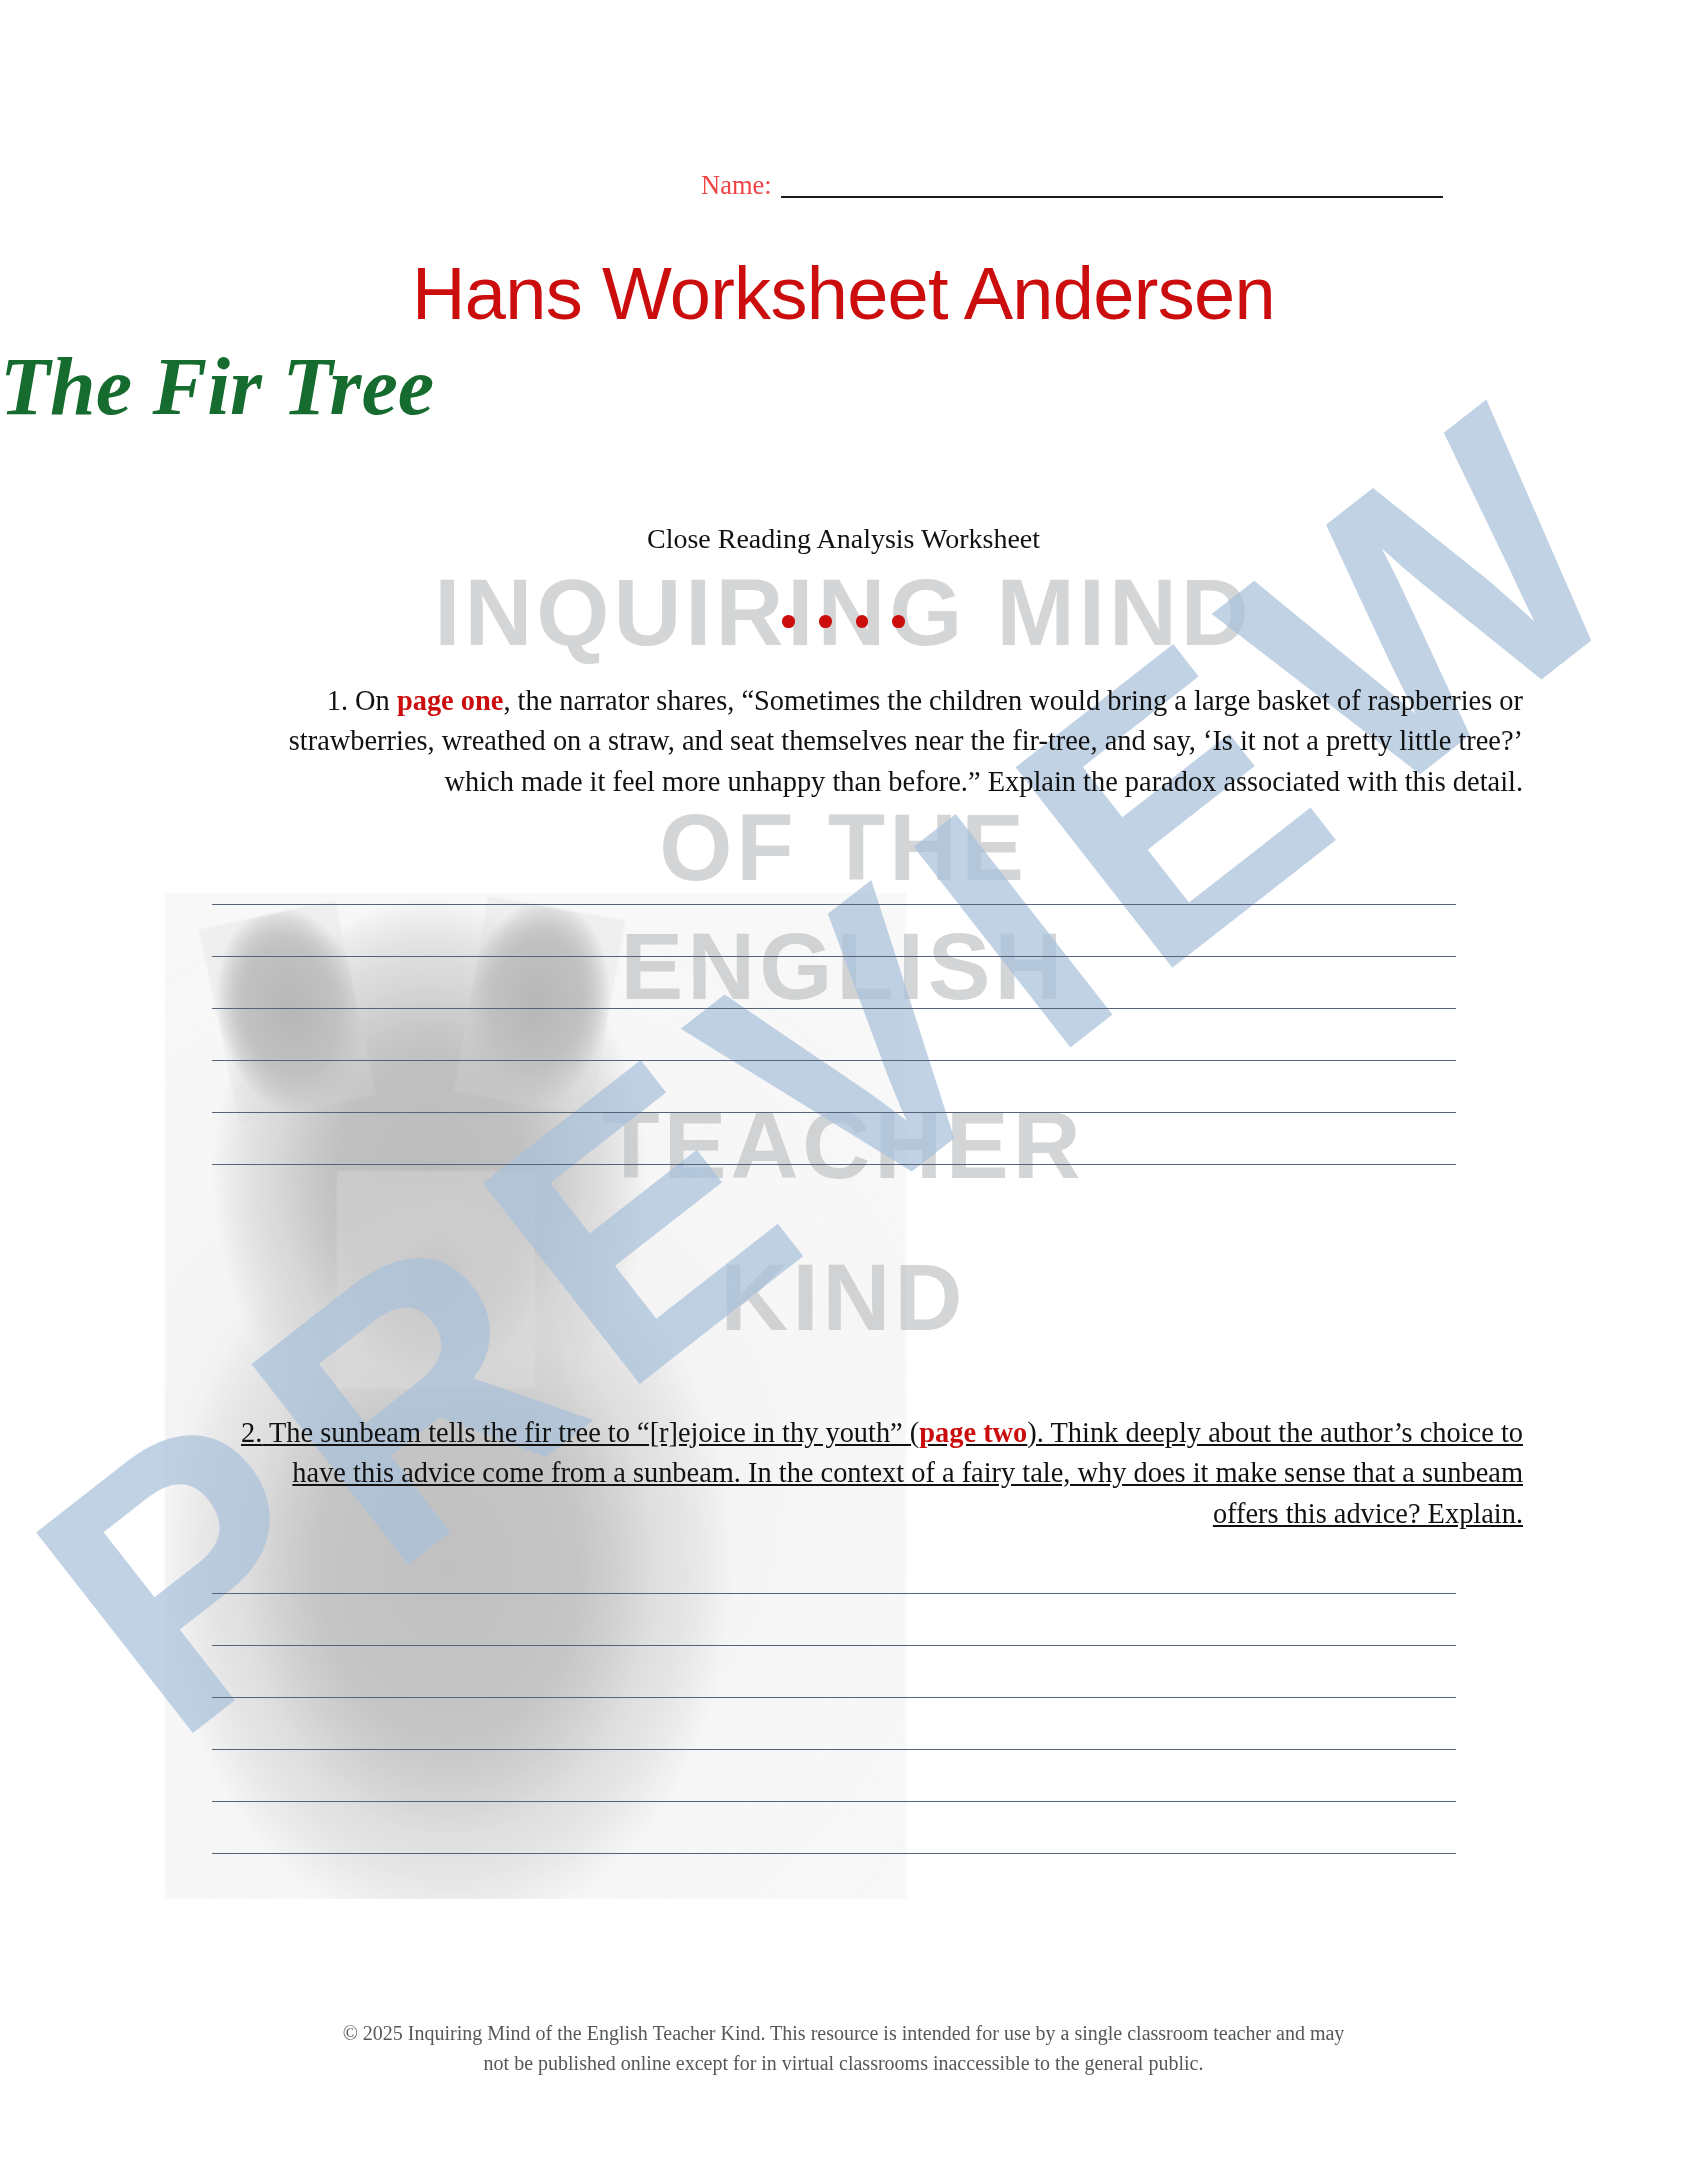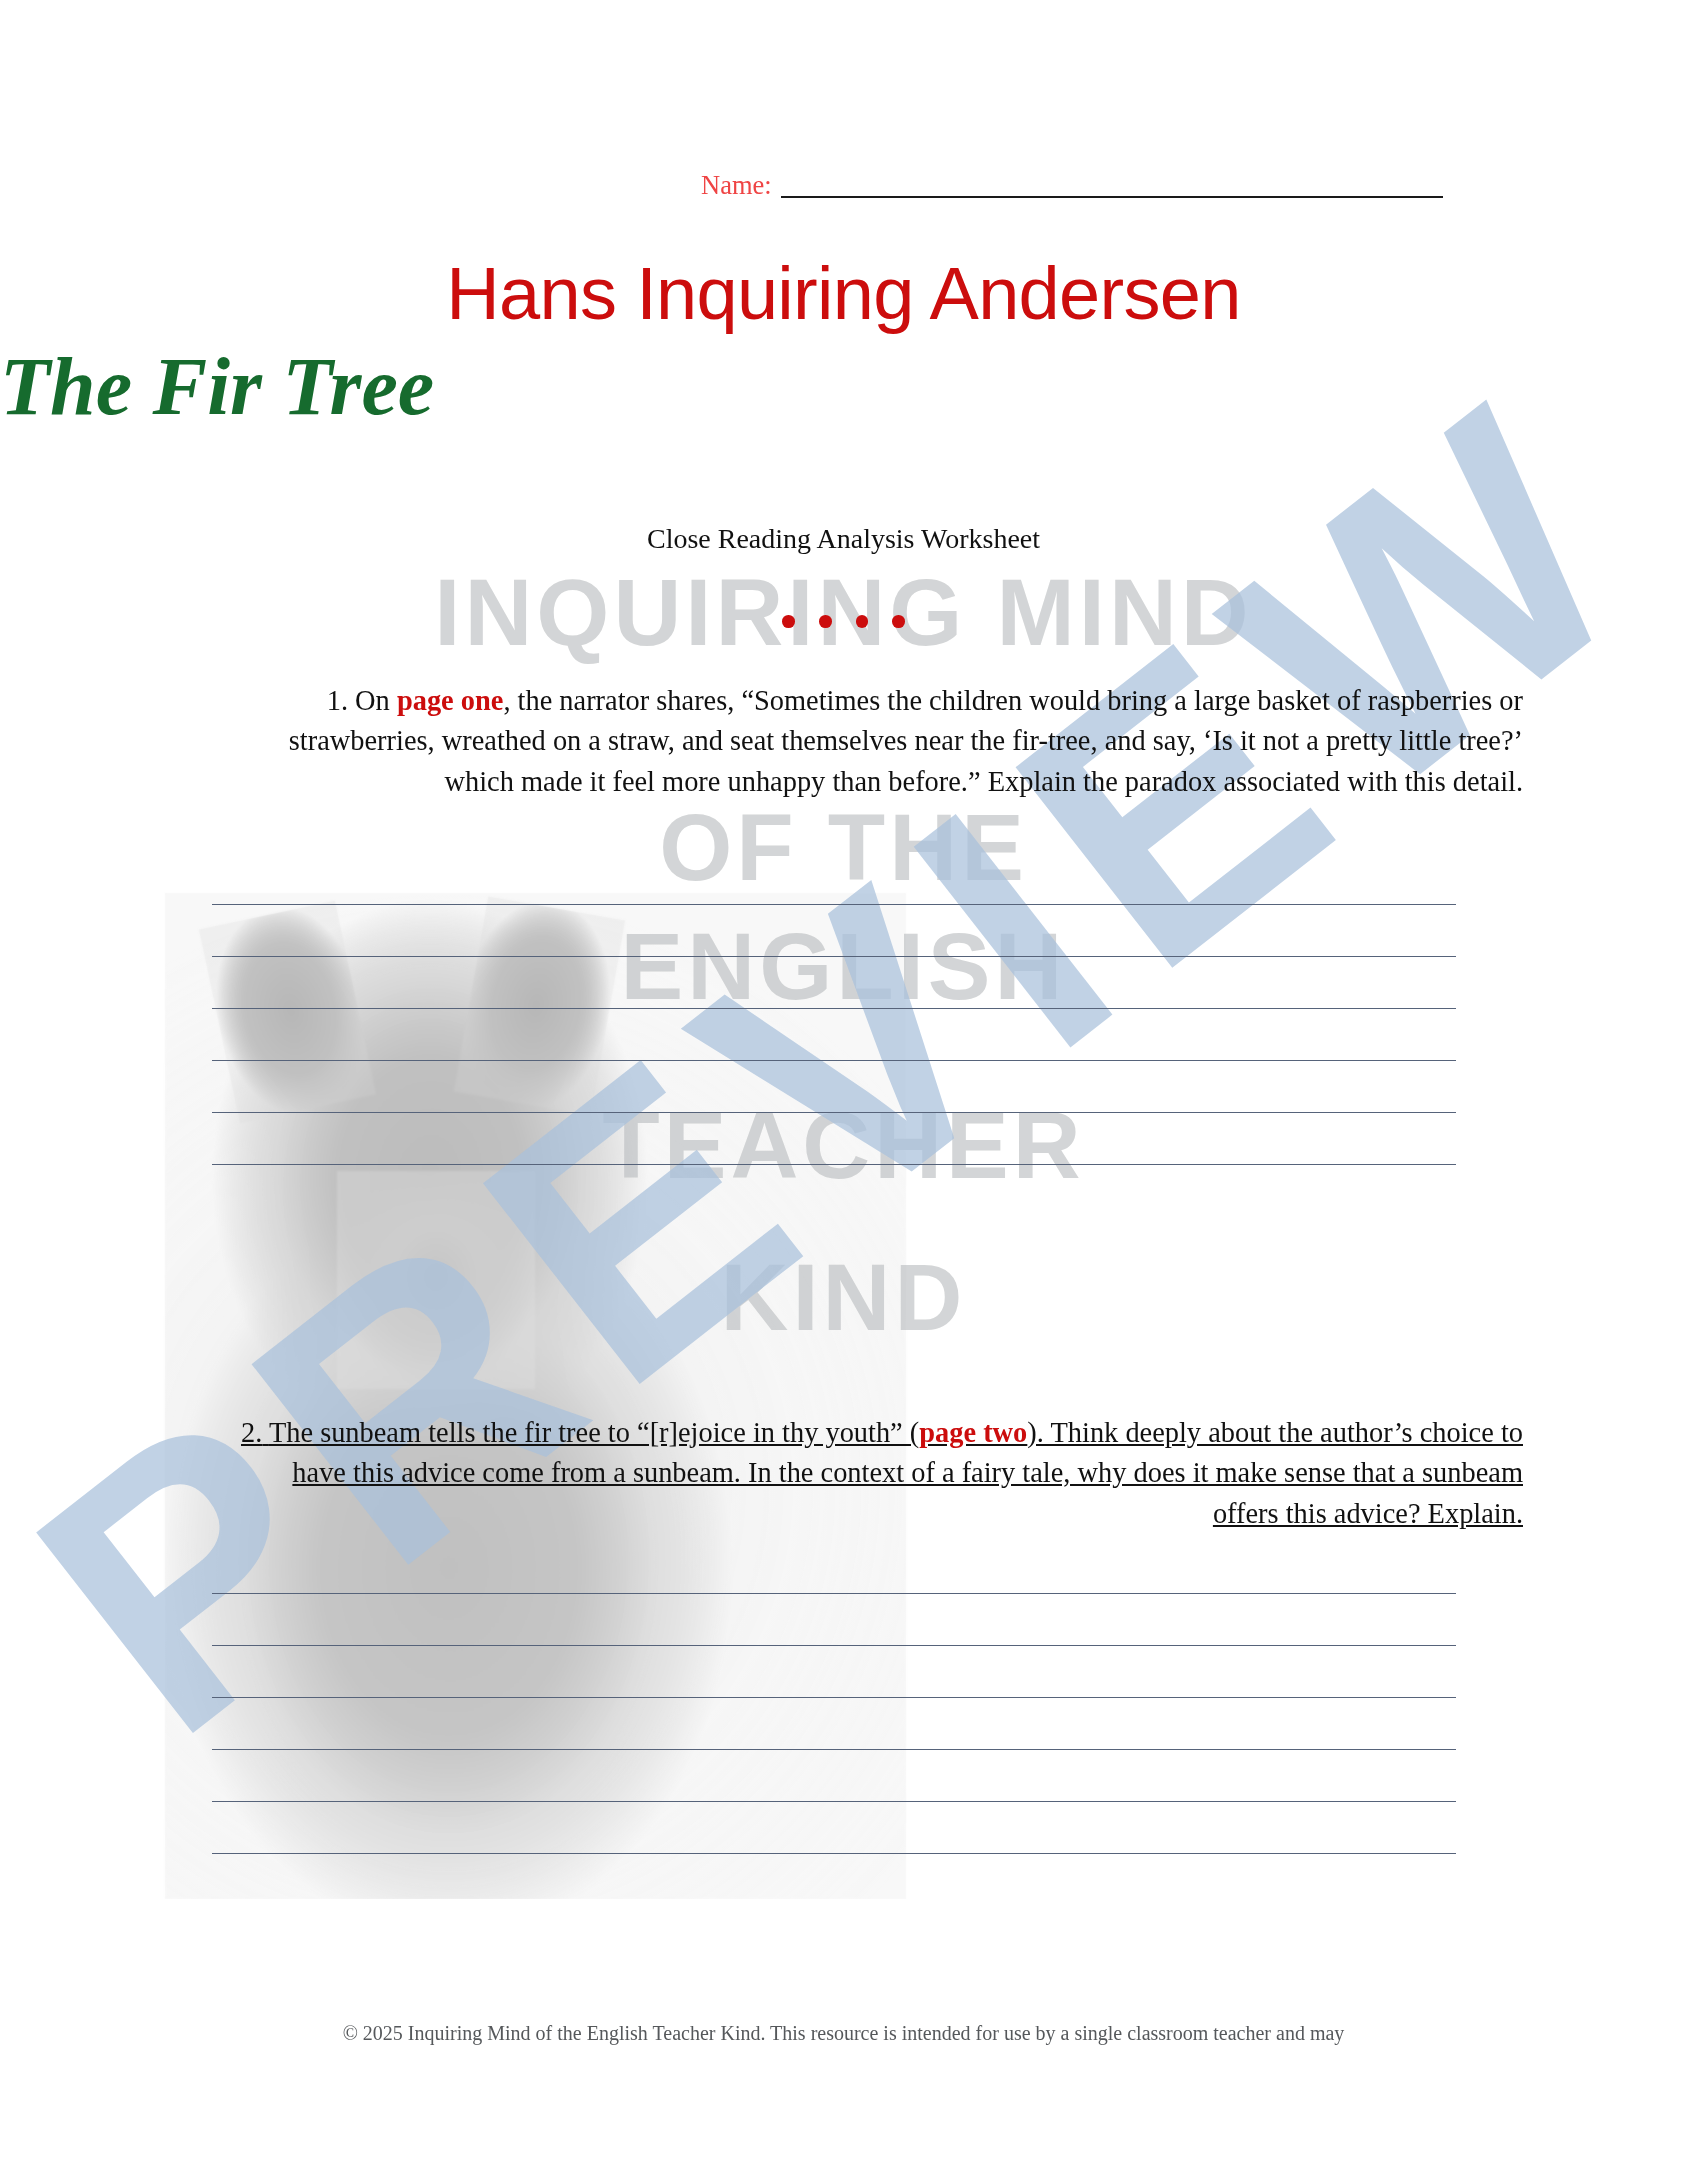--- a/index.html
+++ b/index.html
@@ -253,21 +253,21 @@
 
   <div class="wm-preview">PREVIEW</div>
 
   <div class="content">
 
     <div class="name-row">
       <span class="name-label">Name:</span>
       <span class="name-line"></span>
     </div>
 
-    <div class="title-main">Hans Inquiring Andersen</div>
+    <div class="title-main">Hans Worksheet Andersen</div>
     <div class="title-sub">The Fir Tree</div>
     <div class="subtitle">Close Reading Analysis Worksheet</div>
 
     <div class="dots">
       <span class="dot"></span>
       <span class="dot"></span>
       <span class="dot"></span>
       <span class="dot"></span>
     </div>
 
@@ -294,17 +294,18 @@
       <div class="ln"></div>
       <div class="ln"></div>
       <div class="ln"></div>
       <div class="ln"></div>
       <div class="ln"></div>
       <div class="ln"></div>
     </div>
 
     <div class="footer">
       <div>© 2025 Inquiring Mind of the English Teacher Kind. This resource is intended for use by a single classroom teacher and may</div>
+      <div>not be published online except for in virtual classrooms inaccessible to the general public.</div>
     </div>
 
   </div>
 </div>
 
 
 </body></html>

